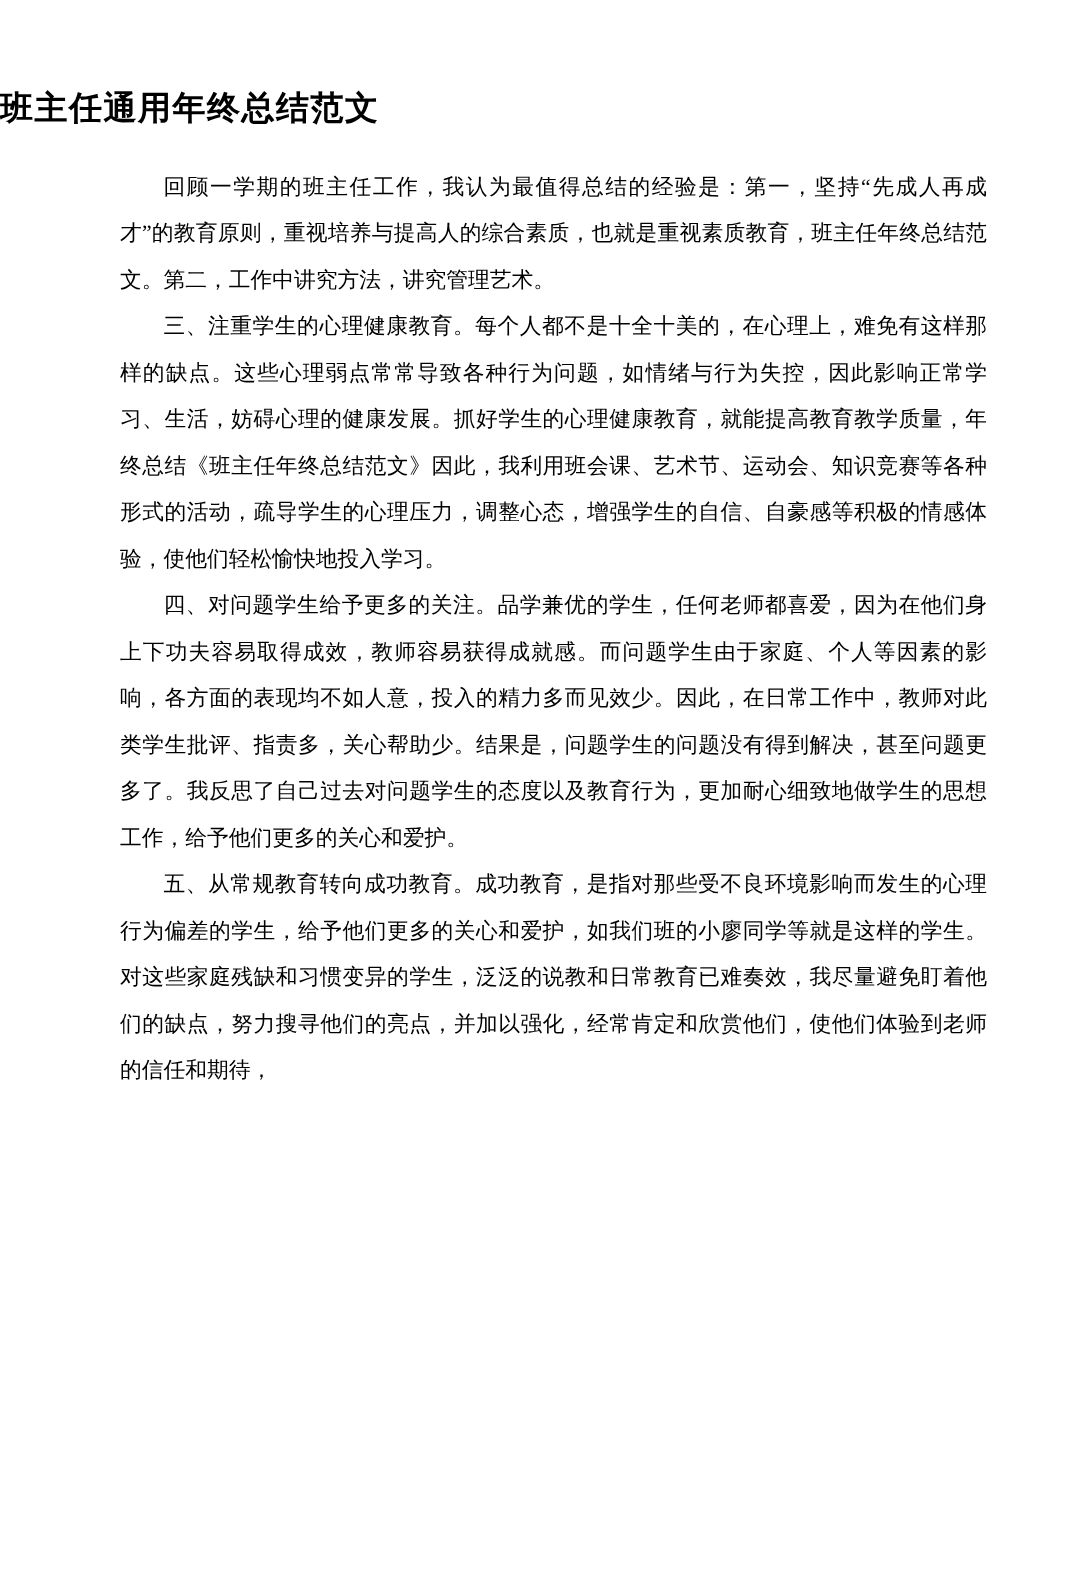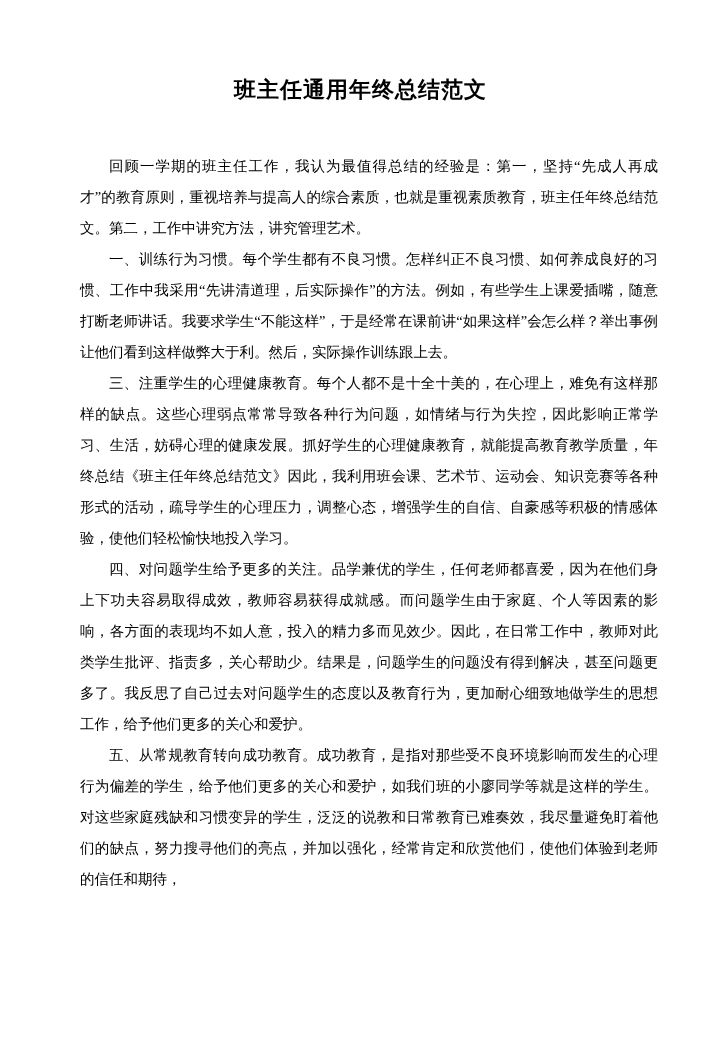--- a/index.html
+++ b/index.html
@@ -11,31 +11,30 @@
     position: relative;
     width: 721px;
     height: 1050px;
     background: #ffffff;
     overflow: hidden;
     font-family: "Liberation Serif", "DejaVu Serif", serif;
     color: #000000;
   }
   .doc-title {
     margin: 0;
-    padding-top: 74px;
-    text-align: center;
+    padding-top: 56px;
     font-size: 22px;
     line-height: 32px;
     font-weight: bold;
     letter-spacing: 1px;
     color: #000000;
     font-family: "Liberation Serif", "DejaVu Serif", serif;
   }
   .doc-body {
-    margin-top: 45px;
+    margin-top: 22px;
     margin-left: 80px;
     width: 578px;
   }
   .doc-body p {
     margin: 0;
     padding: 0;
     font-size: 14.5px;
     line-height: 31px;
     text-align: justify;
     text-indent: 2em;
@@ -44,18 +43,17 @@
   }
 </style>
 </head>
 <body>
 
 <div class="page">
   <h1 class="doc-title">班主任通用年终总结范文</h1>
 
   <div class="doc-body">
     <p>回顾一学期的班主任工作，我认为最值得总结的经验是：第一，坚持“先成人再成才”的教育原则，重视培养与提高人的综合素质，也就是重视素质教育，班主任年终总结范文。第二，工作中讲究方法，讲究管理艺术。</p>
-    <p>一、训练行为习惯。每个学生都有不良习惯。怎样纠正不良习惯、如何养成良好的习惯、工作中我采用“先讲清道理，后实际操作”的方法。例如，有些学生上课爱插嘴，随意打断老师讲话。我要求学生“不能这样”，于是经常在课前讲“如果这样”会怎么样？举出事例让他们看到这样做弊大于利。然后，实际操作训练跟上去。</p>
     <p>三、注重学生的心理健康教育。每个人都不是十全十美的，在心理上，难免有这样那样的缺点。这些心理弱点常常导致各种行为问题，如情绪与行为失控，因此影响正常学习、生活，妨碍心理的健康发展。抓好学生的心理健康教育，就能提高教育教学质量，年终总结《班主任年终总结范文》因此，我利用班会课、艺术节、运动会、知识竞赛等各种形式的活动，疏导学生的心理压力，调整心态，增强学生的自信、自豪感等积极的情感体验，使他们轻松愉快地投入学习。</p>
     <p>四、对问题学生给予更多的关注。品学兼优的学生，任何老师都喜爱，因为在他们身上下功夫容易取得成效，教师容易获得成就感。而问题学生由于家庭、个人等因素的影响，各方面的表现均不如人意，投入的精力多而见效少。因此，在日常工作中，教师对此类学生批评、指责多，关心帮助少。结果是，问题学生的问题没有得到解决，甚至问题更多了。我反思了自己过去对问题学生的态度以及教育行为，更加耐心细致地做学生的思想工作，给予他们更多的关心和爱护。</p>
     <p>五、从常规教育转向成功教育。成功教育，是指对那些受不良环境影响而发生的心理行为偏差的学生，给予他们更多的关心和爱护，如我们班的小廖同学等就是这样的学生。对这些家庭残缺和习惯变异的学生，泛泛的说教和日常教育已难奏效，我尽量避免盯着他们的缺点，努力搜寻他们的亮点，并加以强化，经常肯定和欣赏他们，使他们体验到老师的信任和期待，</p>
   </div>
 </div>
 
 </body></html>

